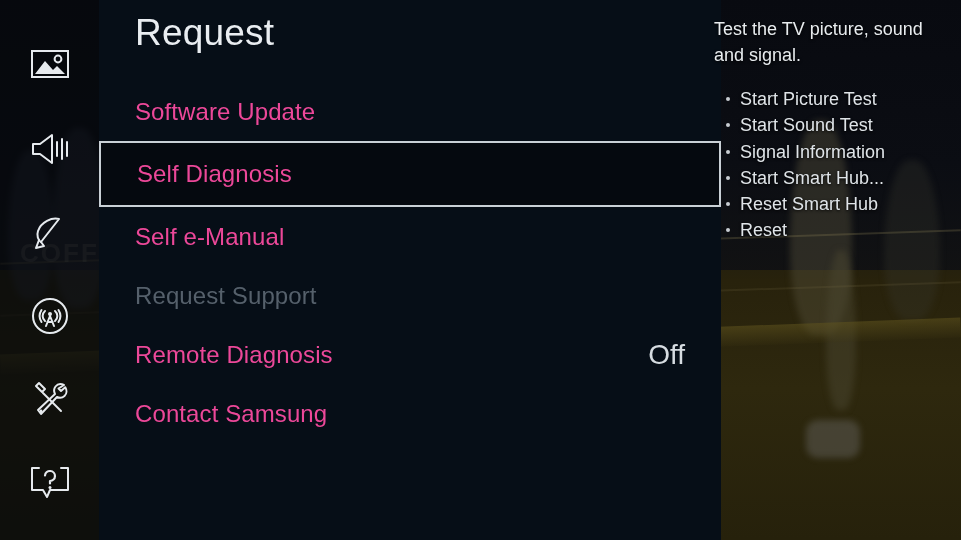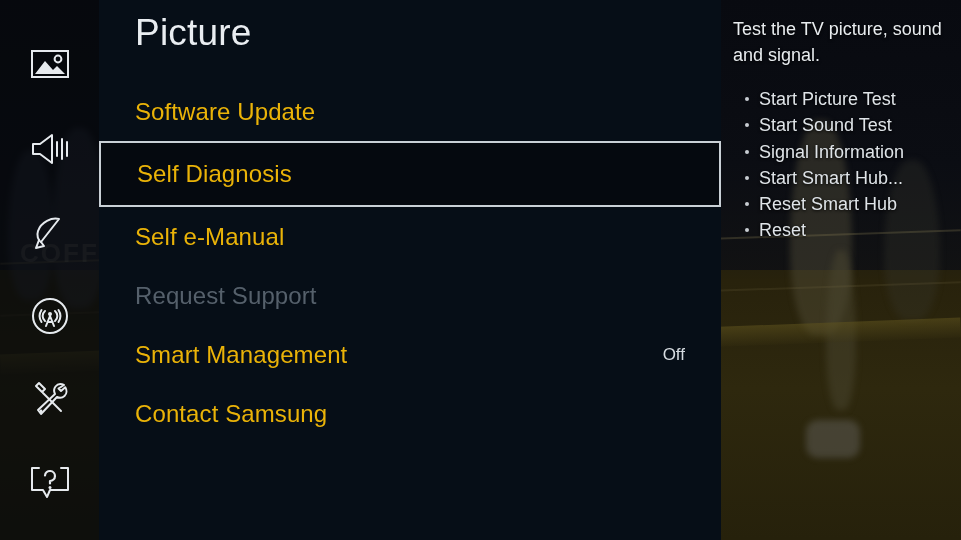--- a/index.html
+++ b/index.html
@@ -112,41 +112,41 @@
     position: relative;
     height: 59px;
     display: flex;
     align-items: center;
     box-sizing: border-box;
     padding: 0 36px;
   }
   .menu-label {
     font-size: 24px;
     font-weight: 300;
-    color: #eab308;
+    color: #ec4899;
     letter-spacing: .1px;
     white-space: nowrap;
   }
   .menu-value {
     margin-left: auto;
-    font-size: 17px;
+    font-size: 28px;
     font-weight: 300;
     color: #d6dce1;
   }
   .menu-row.disabled .menu-label { color: #55606b; text-align: right; }
   .menu-row.selected {
     background: #05090f;
     border: 2px solid #c9d0d6;
     height: 66px;
   }
 
   
   .help {
     position: absolute;
-    left: 721px; top: 0;
+    left: 702px; top: 0;
     width: 240px;
     height: 540px;
   }
   .help-desc {
     position: absolute;
     left: 12px;
     top: 17px;
     width: 215px;
     font-size: 18px;
     font-weight: 300;
@@ -269,42 +269,42 @@
           <path d="M10 3 H3 V25 H14 L18 32 L21 25 H39 V3 H32"></path>
           <path d="M16 10.5 A5 5 0 1 1 21 16 V18.5" stroke-width="2.2"></path>
           <circle cx="21" cy="22.5" r="1.5" fill="#e6eaee" stroke="none"></circle>
         </svg>
       </span>
     </div>
 
   </div>
 
   <div class="panel">
-    <div class="panel-title">Picture</div>
+    <div class="panel-title">Request</div>
 
     <div class="menu">
 
       <div class="menu-row">
         <span class="menu-label">Software Update</span>
       </div>
 
       <div class="menu-row selected">
         <span class="menu-label">Self Diagnosis</span>
       </div>
 
       <div class="menu-row">
         <span class="menu-label">Self e-Manual</span>
       </div>
 
       <div class="menu-row disabled">
         <span class="menu-label">Request Support</span>
       </div>
 
       <div class="menu-row">
-        <span class="menu-label">Smart Management</span>
+        <span class="menu-label">Remote Diagnosis</span>
         <span class="menu-value">Off</span>
       </div>
 
       <div class="menu-row">
         <span class="menu-label">Contact Samsung</span>
       </div>
 
 
     </div>
   </div>

